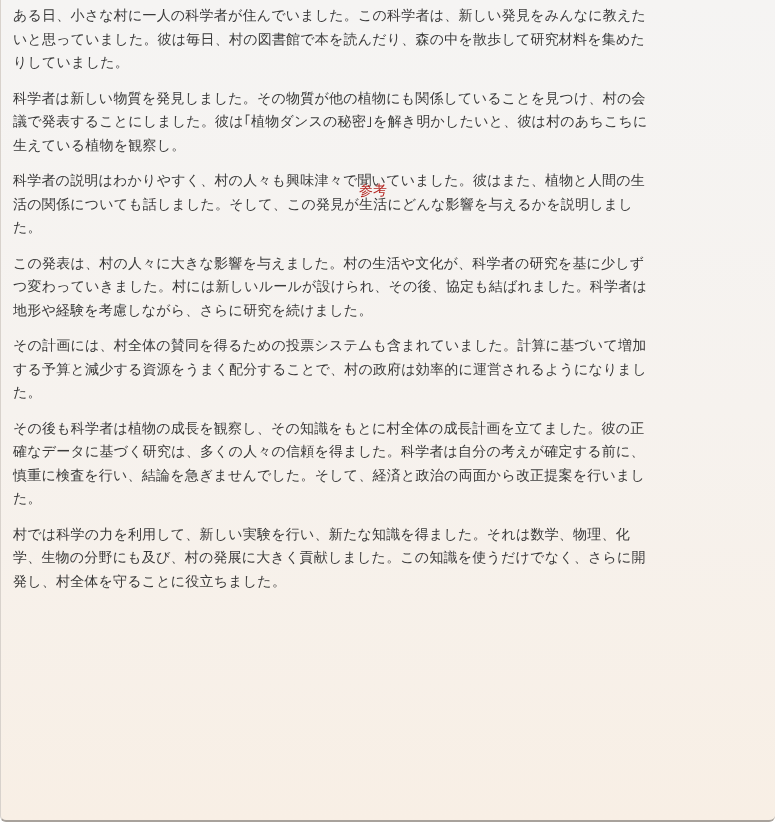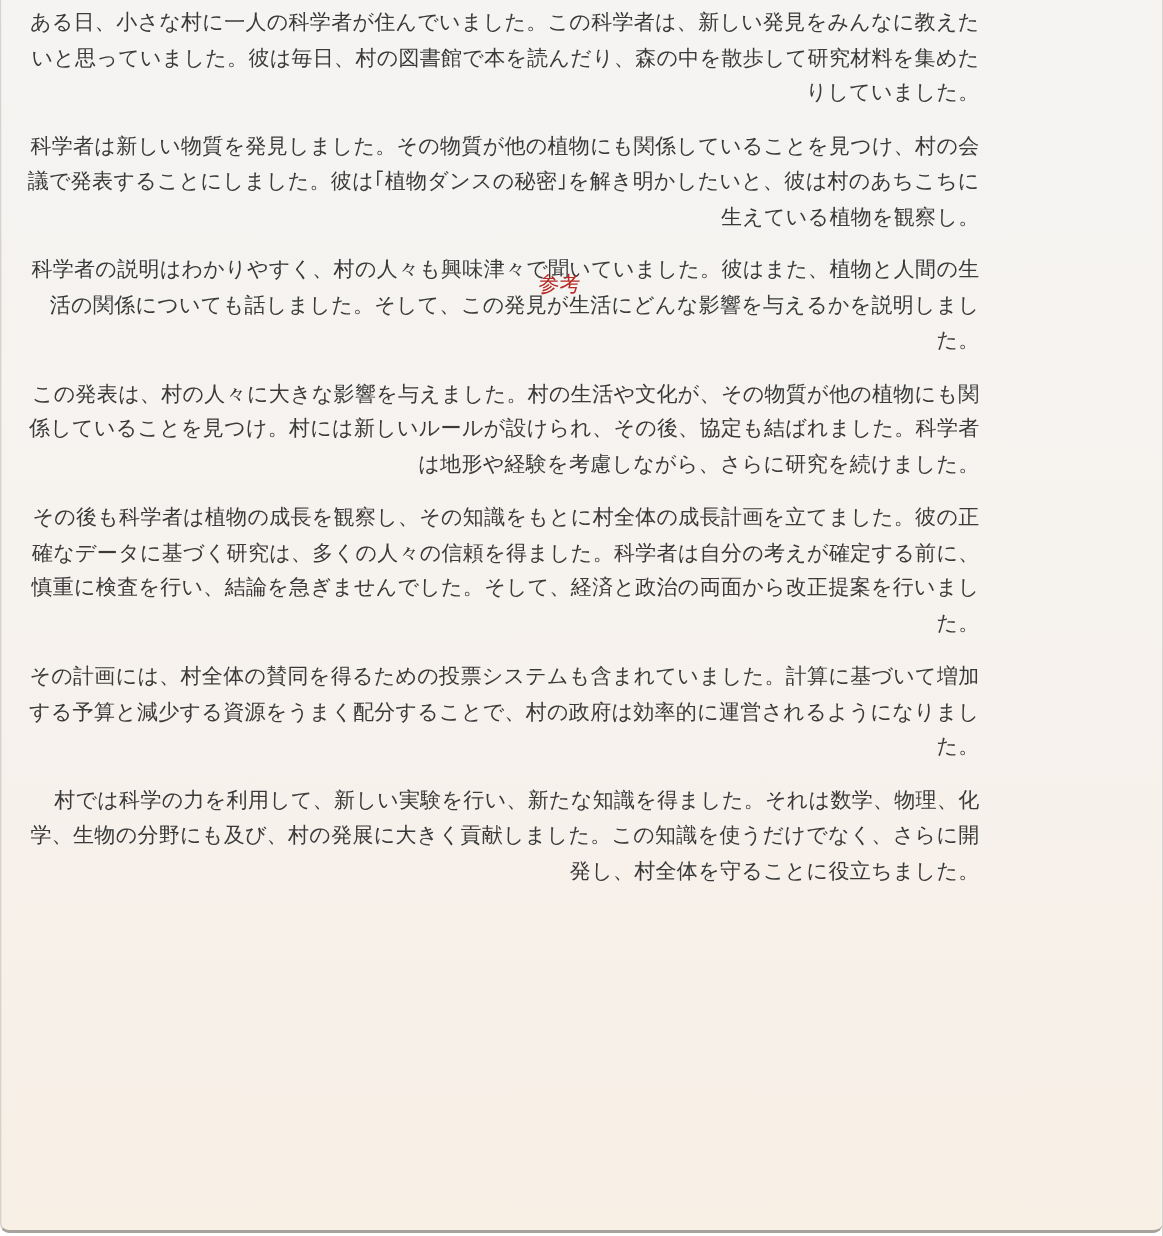--- a/index.html
+++ b/index.html
@@ -28,42 +28,41 @@
     padding: 4px 8px 0 12px;
     font-family: "DejaVu Sans", sans-serif;
     font-size: 14px;
     color: #3a3a3a;
   }
   .para {
     margin: 0 0 12px 0;
     line-height: 23.5px;
     width: 640px;
     letter-spacing: 0.2px;
-    text-align: right;
   }
   .note {
     position: absolute;
     left: 358px;
     top: 181px;
     color: #b52a25;
     font-family: "DejaVu Sans", sans-serif;
     font-size: 14px;
     line-height: 18px;
   }
   .note-title { padding-left: 0; }
   .note-body { white-space: nowrap; }
 </style>
 </head>
 <body>
 
 <div class="panel">
   <p class="para">ある日、小さな村に一人の科学者が住んでいました。この科学者は、新しい発見をみんなに教えたいと思っていました。彼は毎日、村の図書館で本を読んだり、森の中を散歩して研究材料を集めたりしていました。</p>
   <p class="para">科学者は新しい物質を発見しました。その物質が他の植物にも関係していることを見つけ、村の会議で発表することにしました。彼は｢植物ダンスの秘密｣を解き明かしたいと、彼は村のあちこちに生えている植物を観察し。</p>
   <p class="para">科学者の説明はわかりやすく、村の人々も興味津々で聞いていました。彼はまた、植物と人間の生活の関係についても話しました。そして、この発見が生活にどんな影響を与えるかを説明しました。</p>
-  <p class="para">この発表は、村の人々に大きな影響を与えました。村の生活や文化が、その物質が他の植物にも関係していることを見つけ。村には新しいルールが設けられ、その後、協定も結ばれました。科学者は地形や経験を考慮しながら、さらに研究を続けました。</p>
+  <p class="para">この発表は、村の人々に大きな影響を与えました。村の生活や文化が、科学者の研究を基に少しずつ変わっていきました。村には新しいルールが設けられ、その後、協定も結ばれました。科学者は地形や経験を考慮しながら、さらに研究を続けました。</p>
+  <p class="para">その計画には、村全体の賛同を得るための投票システムも含まれていました。計算に基づいて増加する予算と減少する資源をうまく配分することで、村の政府は効率的に運営されるようになりました。</p>
   <p class="para">その後も科学者は植物の成長を観察し、その知識をもとに村全体の成長計画を立てました。彼の正確なデータに基づく研究は、多くの人々の信頼を得ました。科学者は自分の考えが確定する前に、慎重に検査を行い、結論を急ぎませんでした。そして、経済と政治の両面から改正提案を行いました。</p>
-  <p class="para">その計画には、村全体の賛同を得るための投票システムも含まれていました。計算に基づいて増加する予算と減少する資源をうまく配分することで、村の政府は効率的に運営されるようになりました。</p>
   <p class="para">村では科学の力を利用して、新しい実験を行い、新たな知識を得ました。それは数学、物理、化学、生物の分野にも及び、村の発展に大きく貢献しました。この知識を使うだけでなく、さらに開発し、村全体を守ることに役立ちました。</p>
 
   <div class="note">
     <div class="note-title">参考</div>
   </div>
 </div>
 
 </body></html>

